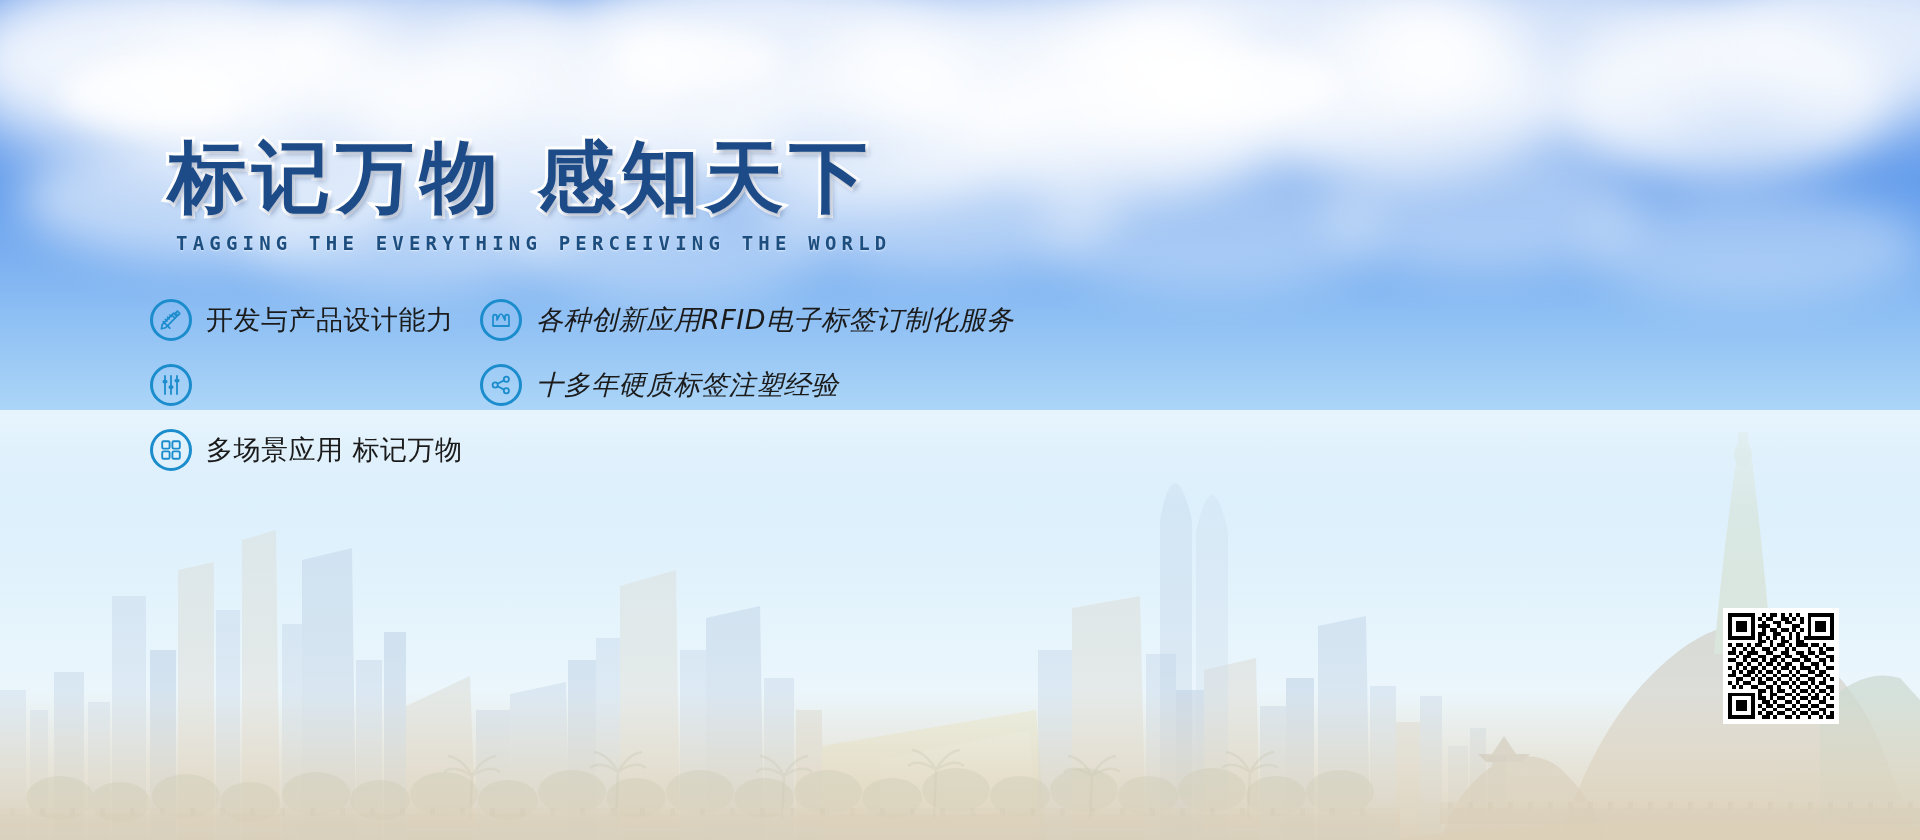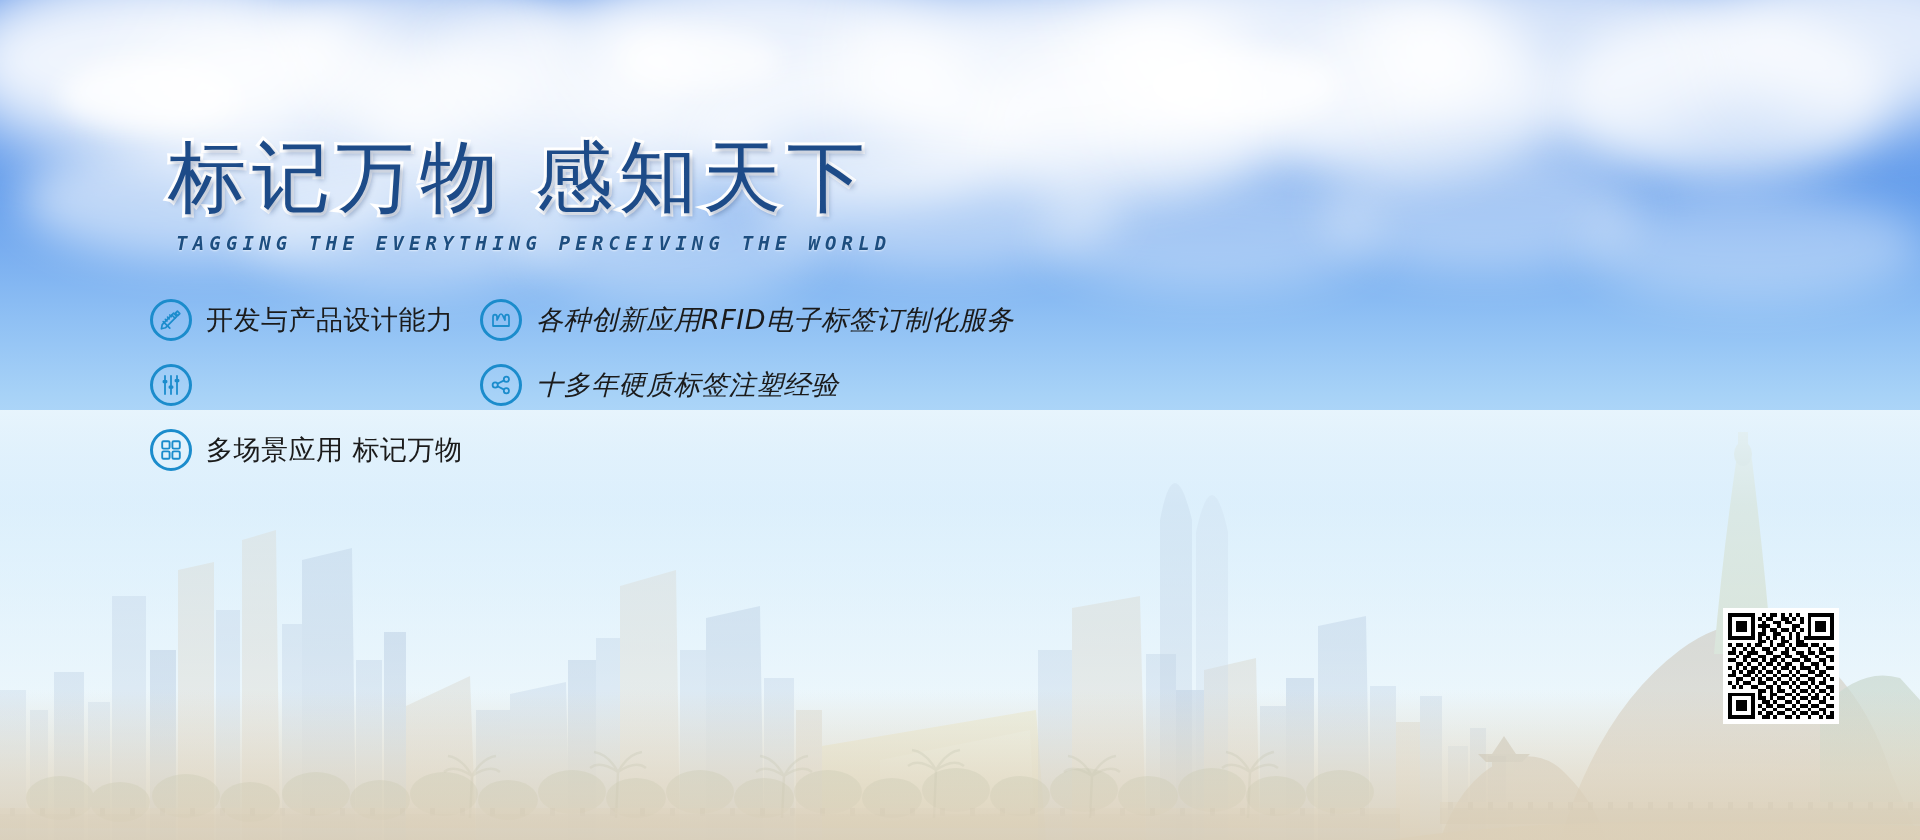--- a/index.html
+++ b/index.html
@@ -42,35 +42,34 @@
     background:linear-gradient(to bottom, rgba(226,214,190,0) 0%, rgba(222,209,184,.55) 55%, rgba(216,202,176,.80) 100%);
     pointer-events:none;
   }
 
   
   .copy { position:absolute; left:0; top:0; width:1920px; height:840px; }
 
   .headline {
     position:absolute; left:168px; top:138px;
     font-family:"DejaVu Sans","Liberation Sans",sans-serif;
-    font-size:78px; font-weight:normal; line-height:1;
+    font-size:78px; font-weight:bold; line-height:1;
     color:#1d4b88; letter-spacing:6px;
     -webkit-text-stroke:6px #ffffff;
     paint-order:stroke fill;
     text-shadow:3px 4px 5px rgba(40,70,120,.35);
     white-space:nowrap;
   }
 
   .subline {
     position:absolute; left:176px; top:232px;
     font-family:"DejaVu Sans Mono","Liberation Mono",monospace;
     font-size:19px; font-weight:bold; color:#1d4e80;
     letter-spacing:5.2px; white-space:nowrap;
     text-shadow:0 1px 2px rgba(255,255,255,.55);
-    font-style:italic;
   }
 
   
   .features { position:absolute; left:150px; top:288px; width:1000px; }
   .fcol { position:absolute; top:0;text-align:center; }
   .fcol.left  { left:0px;   width:330px; }
   .fcol.right { left:330px; width:600px;font-style:italic; }
 
   .fitem { display:flex; align-items:center; height:64px; margin-bottom:0px; }
   .fitem + .fitem { margin-top:1px; }

